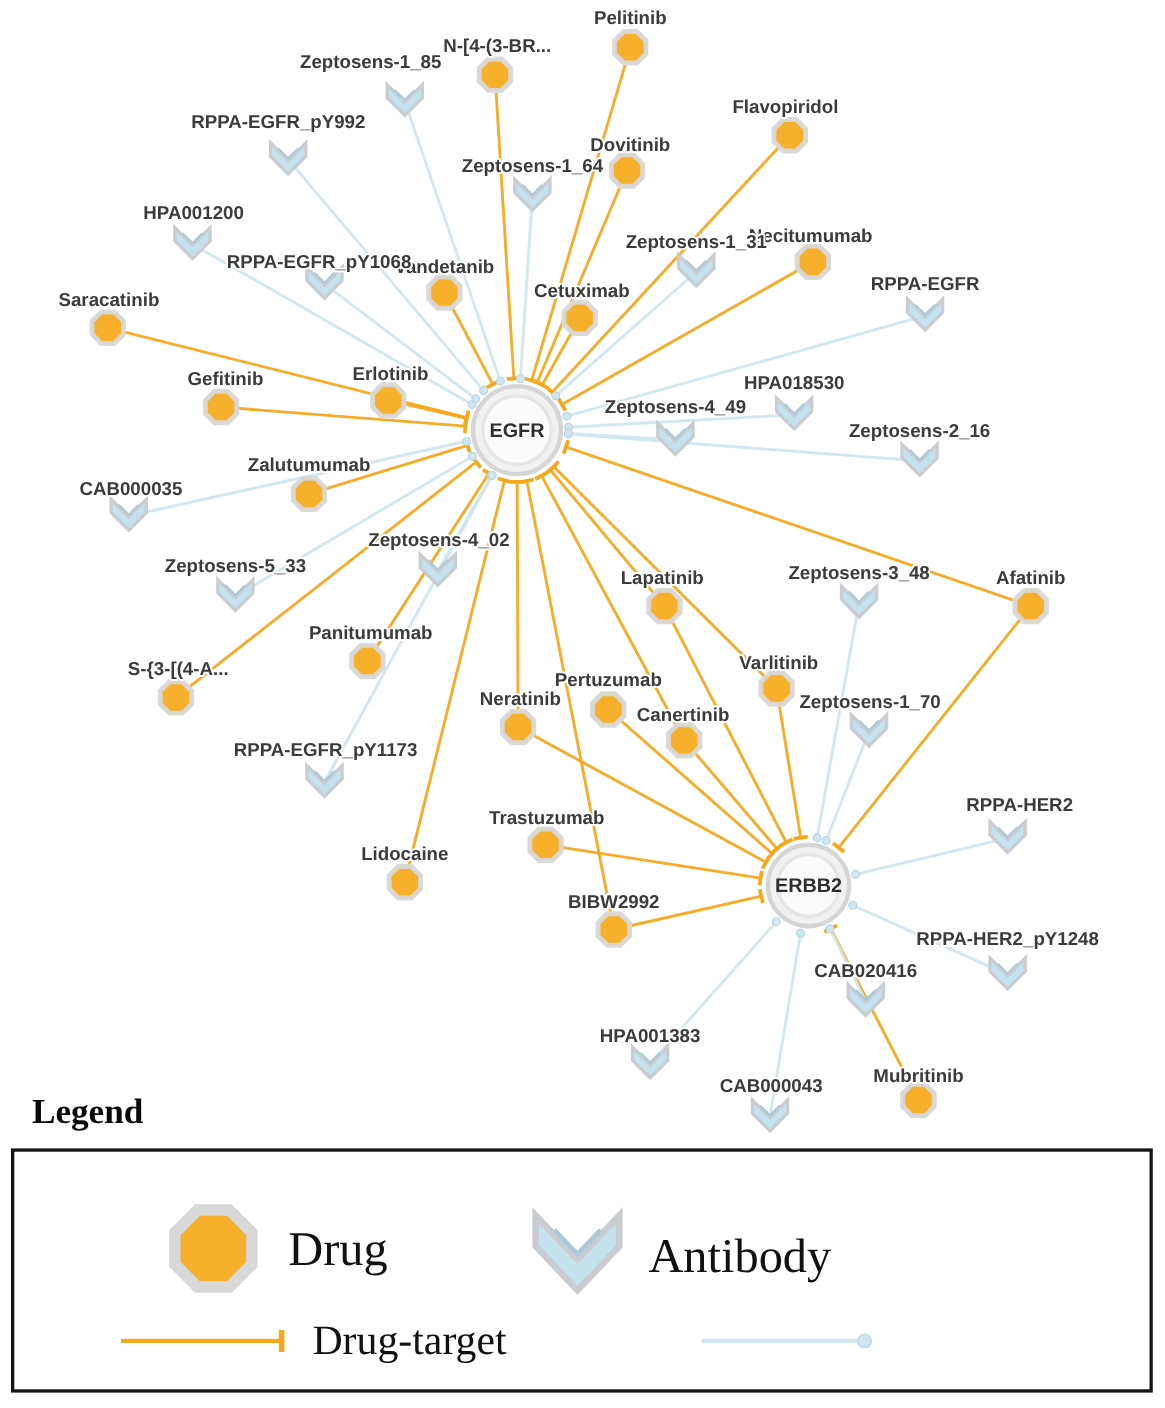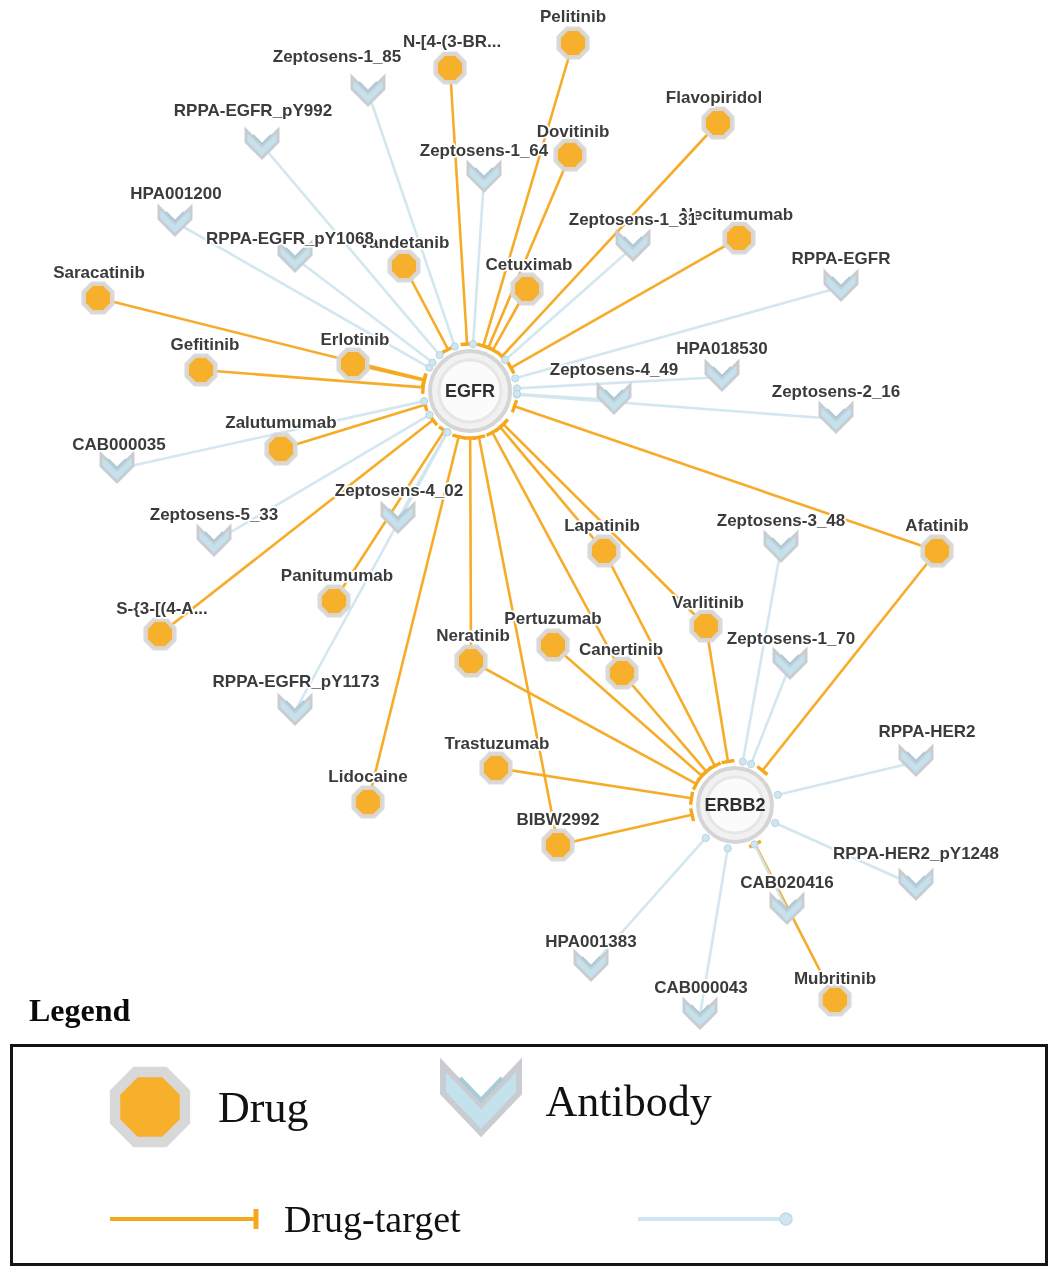--- a/index.html
+++ b/index.html
@@ -8,21 +8,21 @@
   #network-svg{position:absolute;left:0;top:0;}
   .node-label{font-family:"Liberation Sans",sans-serif;font-weight:bold;font-size:17px;
               fill:#3B3B3B;paint-order:stroke;stroke:#ffffff;stroke-width:3.5px;
               stroke-linejoin:round;text-anchor:middle;}
   .gene-label{font-family:"Liberation Sans",sans-serif;font-weight:bold;font-size:18px;
               fill:#2E2E2E;text-anchor:middle;}
   .legend-title{position:absolute;left:29px;top:992px;font-family:"Liberation Serif",serif;
                 font-weight:bold;font-size:32px;color:#0a0a0a;}
   .legend-box{position:absolute;left:10px;top:1044px;width:1032px;height:216px;
               border:3px solid #141414;background:#ffffff;}
-  .legend-row1{display:flex;align-items:flex-start;height:132px;margin-top:8px;}
+  .legend-row1{display:flex;align-items:flex-end;height:132px;margin-top:8px;padding-left:44px;}
   .legend-row2{display:flex;align-items:center;height:64px;}
   .legend-item{display:flex;align-items:center;gap:16px;}
   .legend-item-text{font-family:"Liberation Serif",serif;font-size:44px;color:#111;}
   .legend-edge-text{font-family:"Liberation Serif",serif;font-size:38px;color:#111;}
   .li-drug{margin-left:85px;}
   .li-gene{margin-left:160px;}
   .li-ab{margin-left:125px;}
   .li-dt{margin-left:95px;}
   .li-at{margin-left:175px;}
 </style>

